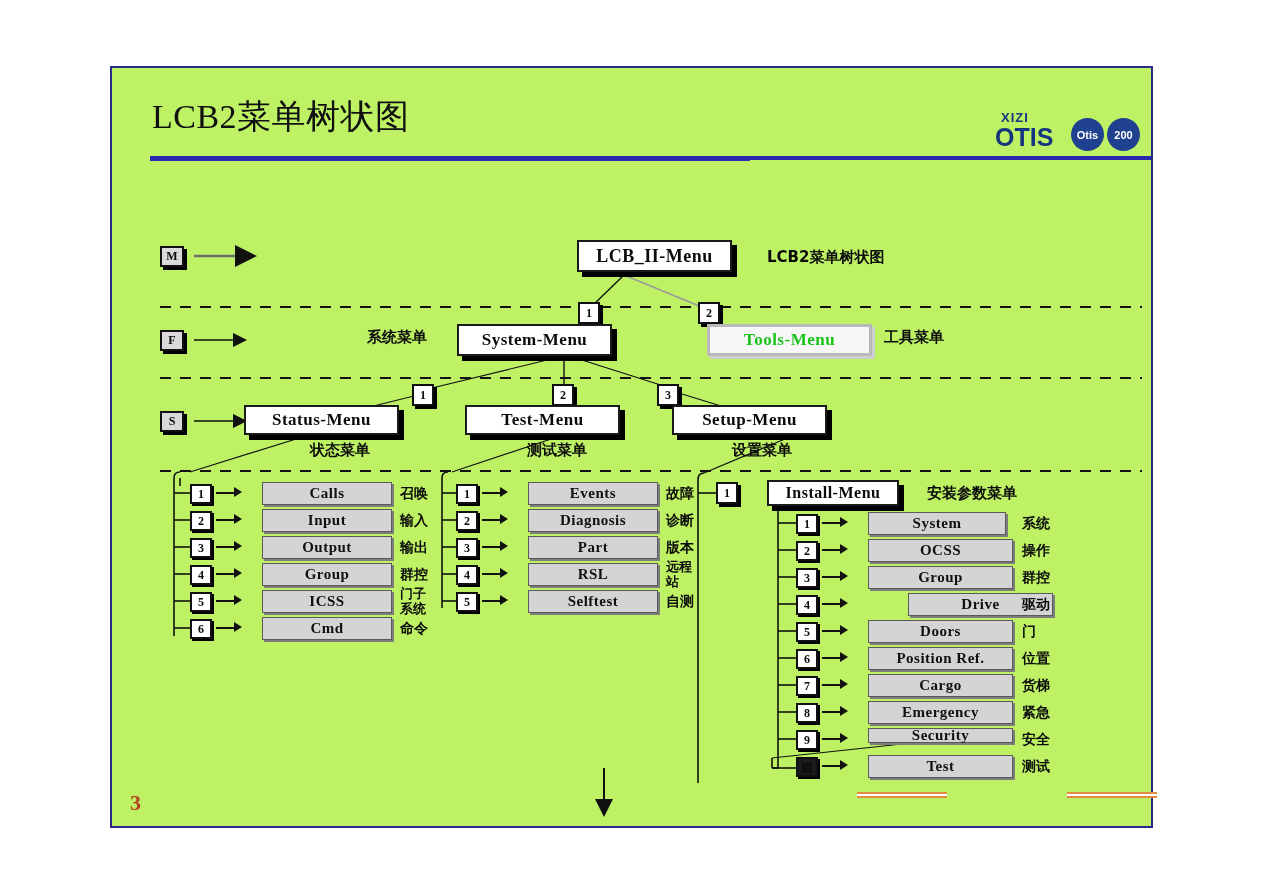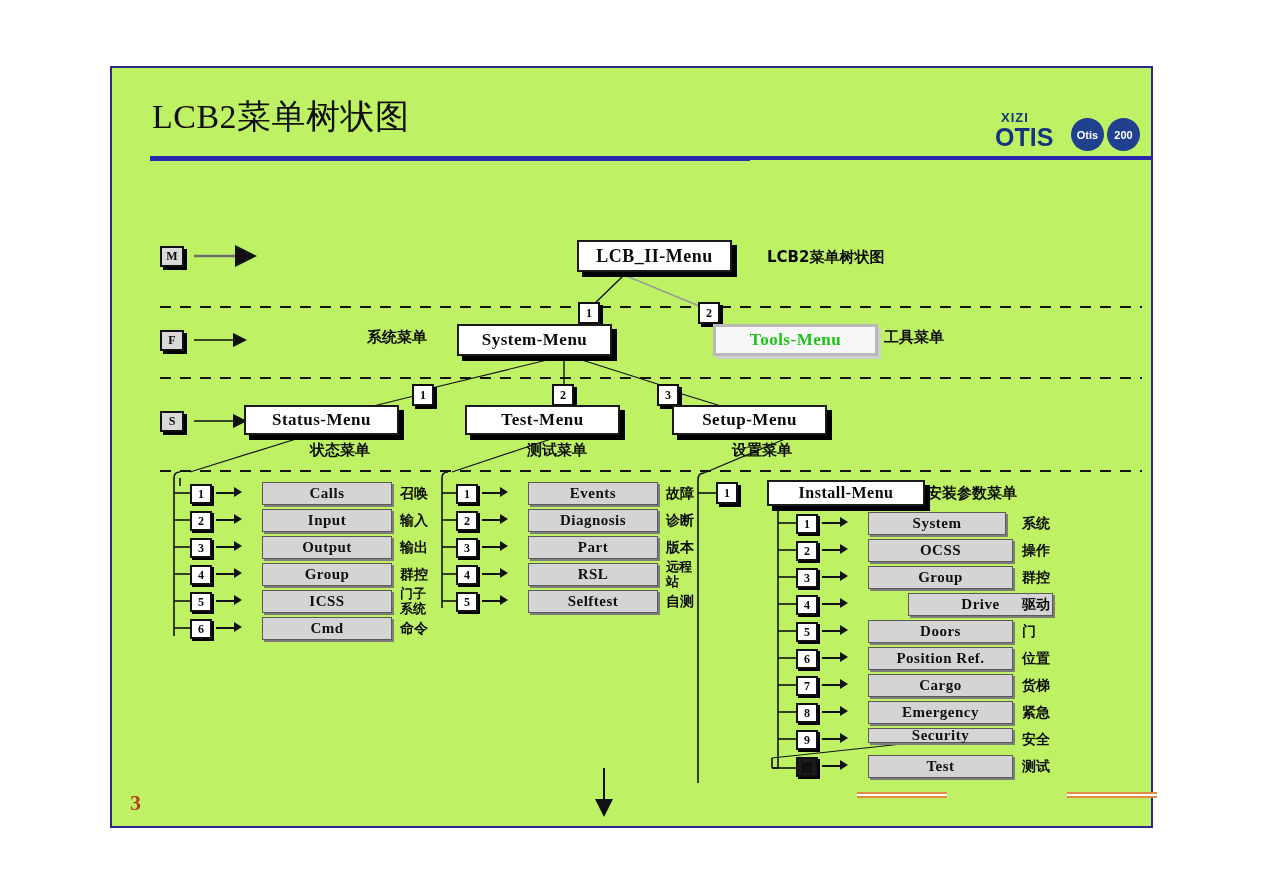--- a/index.html
+++ b/index.html
@@ -199,21 +199,21 @@
 
     <div class="node n-white" style="left:465px;top:172px;width:155px;height:32px;font-size:18px;">LCB_II-Menu</div>
     <div class="cn" style="left:655px;top:182px;font-size:15px;">LCB2菜单树状图</div>
 
     <div class="chip" style="left:466px;top:234px;width:22px;height:22px;">1</div>
     <div class="chip" style="left:586px;top:234px;width:22px;height:22px;">2</div>
 
     <div class="cn" style="left:255px;top:262px;font-size:15px;">系统菜单</div>
     <div class="node n-white" style="left:345px;top:256px;width:155px;height:32px;font-size:17px;">System-Menu</div>
 
-    <div class="node n-tools" style="left:595px;top:256px;width:165px;height:32px;font-size:17px;margin-left:6px;">Tools-Menu</div>
+    <div class="node n-tools" style="left:595px;top:256px;width:165px;height:32px;font-size:17px;">Tools-Menu</div>
     <div class="cn" style="left:772px;top:262px;font-size:15px;">工具菜单</div>
 
     <div class="chip" style="left:300px;top:316px;width:22px;height:22px;">1</div>
     <div class="chip" style="left:440px;top:316px;width:22px;height:22px;">2</div>
     <div class="chip" style="left:545px;top:316px;width:22px;height:22px;">3</div>
 
     <div class="node n-white" style="left:132px;top:337px;width:155px;height:30px;font-size:17px;">Status-Menu</div>
     <div class="cn" style="left:198px;top:375px;font-size:15px;">状态菜单</div>
 
     <div class="node n-white" style="left:353px;top:337px;width:155px;height:30px;font-size:17px;">Test-Menu</div>
@@ -277,21 +277,21 @@
         <div class="node n-grey" style="left: 416px; top: 495px; width: 130px; height: 23px; font-size: 15px;">RSL</div>
         <div class="cn wrap sm" style="left: 554px; top: 491px;">远程站</div>
         <div class="chip flat" style="left: 344px; top: 524px; width: 22px; height: 20px; font-size: 12px;">5</div>
         <div style="position: absolute; left: 370px; top: 532px; width: 20px; height: 0px; border-top: 2px solid rgb(17, 17, 17);"></div>
         <div style="position: absolute; left: 388px; top: 527px; width: 0px; height: 0px; border-left: 8px solid rgb(17, 17, 17); border-top: 5px solid transparent; border-bottom: 5px solid transparent;"></div>
         <div class="node n-grey" style="left: 416px; top: 522px; width: 130px; height: 23px; font-size: 15px;">Selftest</div>
         <div class="cn" style="left: 554px; top: 526px;">自测</div>
       </div>
 
     <div class="chip" style="left:604px;top:414px;width:22px;height:22px;">1</div>
-    <div class="node n-white" style="left:655px;top:412px;width:158px;height:26px;font-size:16px;">Install-Menu</div>
+    <div class="node n-white" style="left:655px;top:412px;width:132px;height:26px;font-size:16px;">Install-Menu</div>
     <div class="cn" style="left:815px;top:418px;font-size:15px;">安装参数菜单</div>
 
     <div id="install-col">
         <div class="chip flat" style="left: 684px; top: 446px; width: 22px; height: 20px; font-size: 12px;">1</div>
         <div style="position: absolute; left: 710px; top: 454px; width: 20px; height: 0px; border-top: 2px solid rgb(17, 17, 17);"></div>
         <div style="position: absolute; left: 728px; top: 449px; width: 0px; height: 0px; border-left: 8px solid rgb(17, 17, 17); border-top: 5px solid transparent; border-bottom: 5px solid transparent;"></div>
         <div class="node n-grey" style="left: 756px; top: 444px; width: 138px; height: 23px; font-size: 15px;">System</div>
         <div class="cn" style="left: 910px; top: 448px;">系统</div>
         <div class="chip flat" style="left: 684px; top: 473px; width: 22px; height: 20px; font-size: 12px;">2</div>
         <div style="position: absolute; left: 710px; top: 481px; width: 20px; height: 0px; border-top: 2px solid rgb(17, 17, 17);"></div>

